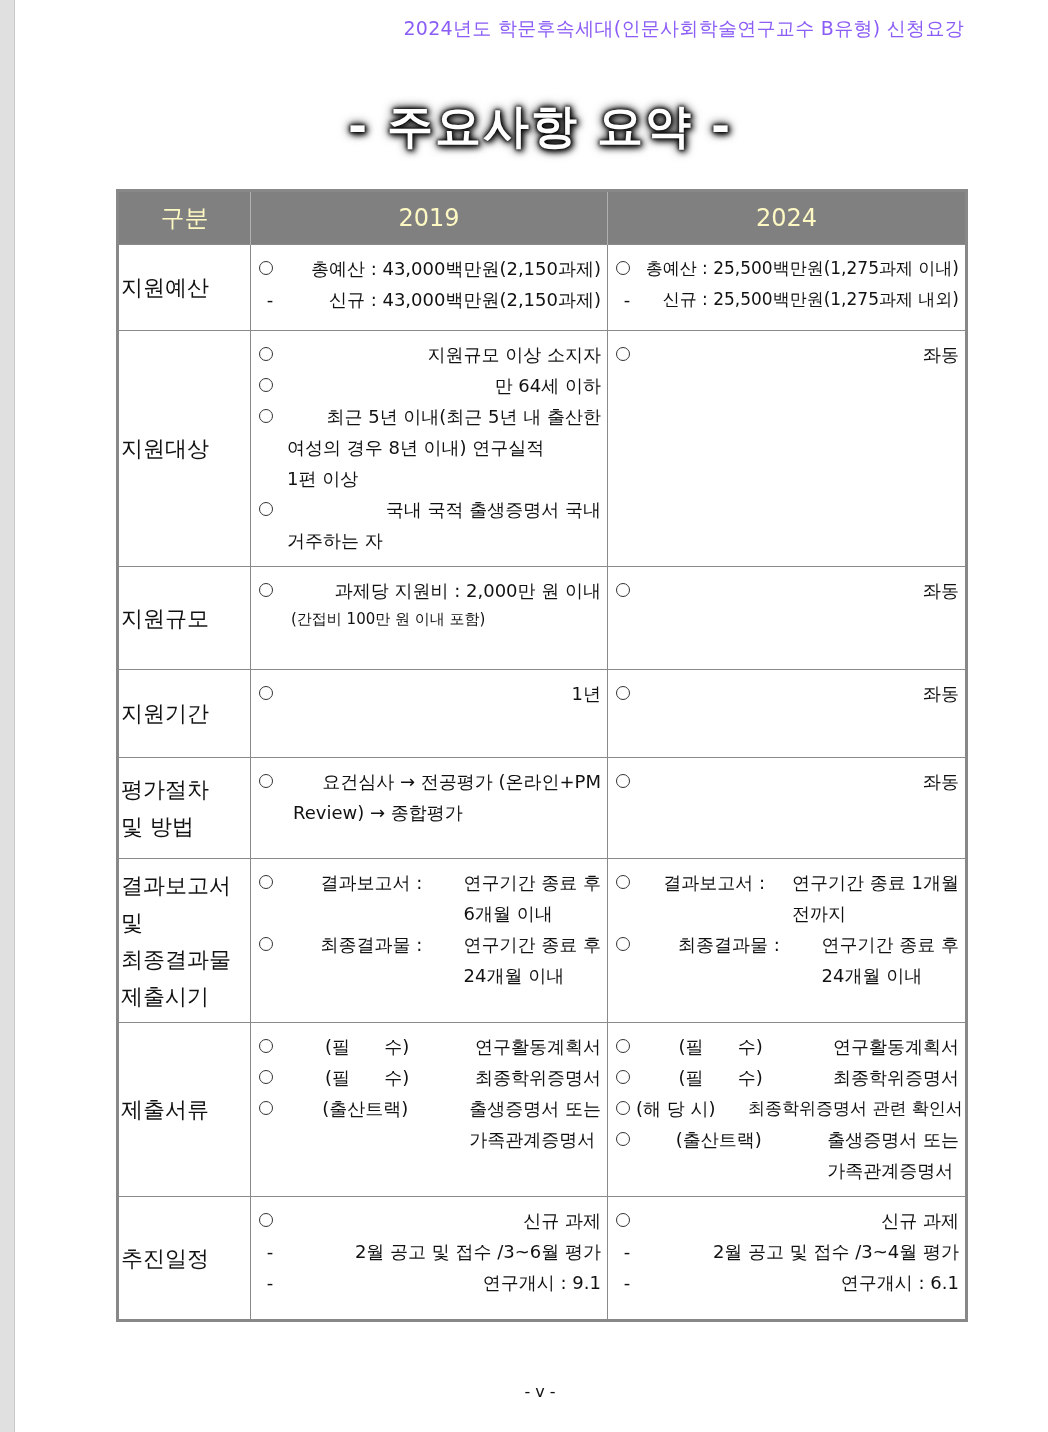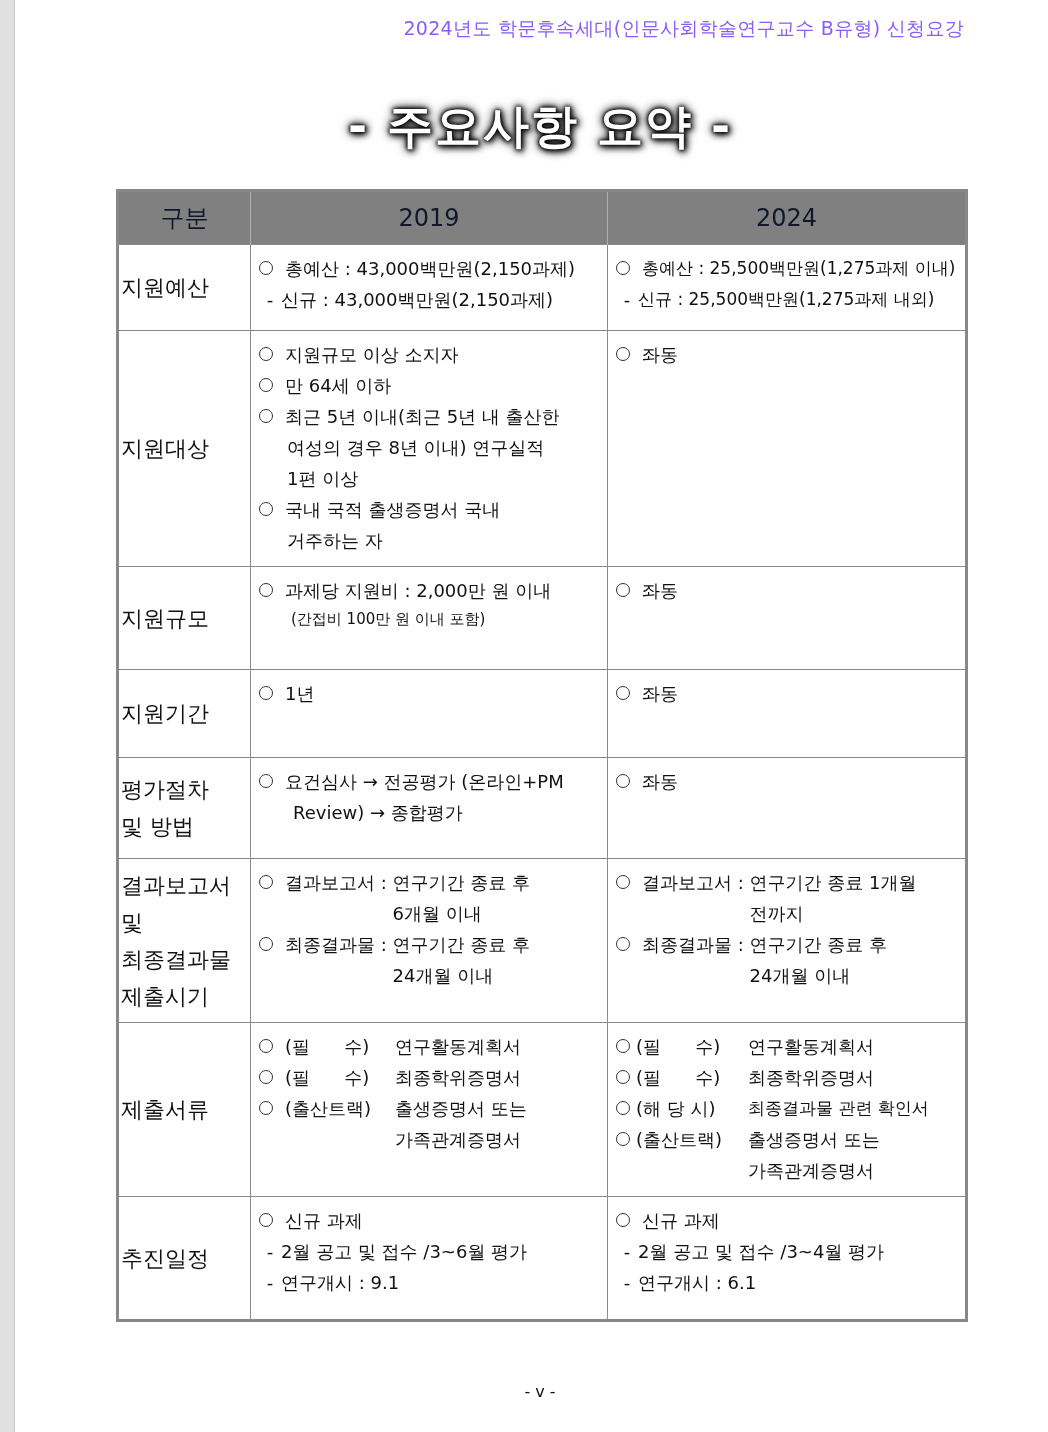--- a/index.html
+++ b/index.html
@@ -24,35 +24,35 @@
     letter-spacing: 2px; white-space: pre;
   }
   table.summary {
     position: absolute; left: 116px; top: 189px;
     width: 849px; border-collapse: collapse;
     border-left: 3px solid #888; border-right: 3px solid #888;
     border-bottom: 3px solid #888; border-top: 3px solid #888;
     table-layout: fixed;
   }
   table.summary th {
-    background: #808080; color: #0f172a; font-weight: normal;
+    background: #808080; color: #fef9c3; font-weight: normal;
     font-size: 24px; height: 52px; padding: 0;
     border-left: 1px solid #b0b0b0;
   }
   table.summary th:first-child { border-left: none; }
   table.summary td {
     border: 1px solid #8a8a8a; vertical-align: top;
     font-size: 18px; line-height: 31px; padding: 8px 6px 10px 6px;
   }
   table.summary td.cat {
     text-align: left; vertical-align: middle; font-size: 22px; line-height: 37px;
     padding: 4px 2px;
   }
   .line { white-space: pre; display: block; }
-  .item { display: flex; }
+  .item { display: flex; justify-content: space-between; }
   .bullet {
     display: inline-block; width: 14px; height: 14px; border: 1px solid #333;
     border-radius: 50%; margin: 8px 12px 0 2px; flex: 0 0 auto; box-sizing: border-box;
   }
   .dash { display: inline-block; width: 22px; text-align: center; margin-left: 2px; flex: 0 0 auto; }
   .indent { padding-left: 30px; }
   .small { font-size: 15px; padding-left: 34px; line-height: 26px; }
   .label-col { display: inline-block; flex: 0 0 auto; white-space: pre; }
   .val-col { display: inline-block; }
   .page-num {
@@ -275,21 +275,21 @@
             <span class="bullet" style="margin-right:6px"></span>
             <span class="label-col" style="width:112px">(필      수)</span>
             <span class="val-col">
               <span class="line">최종학위증명서</span>
             </span>
           </div>
         <div class="item">
             <span class="bullet" style="margin-right:6px"></span>
             <span class="label-col" style="width:112px">(해 당 시)</span>
             <span class="val-col">
-              <span class="line" style="font-size:17px">최종결과물 관련 확인서</span>
+              <span class="line" style="font-size:17px">최종학위증명서 관련 확인서</span>
             </span>
           </div>
         <div class="item">
             <span class="bullet" style="margin-right:6px"></span>
             <span class="label-col" style="width:112px">(출산트랙)</span>
             <span class="val-col">
               <span class="line">출생증명서 또는</span>
               <span class="line">가족관계증명서</span>
             </span>
           </div>

